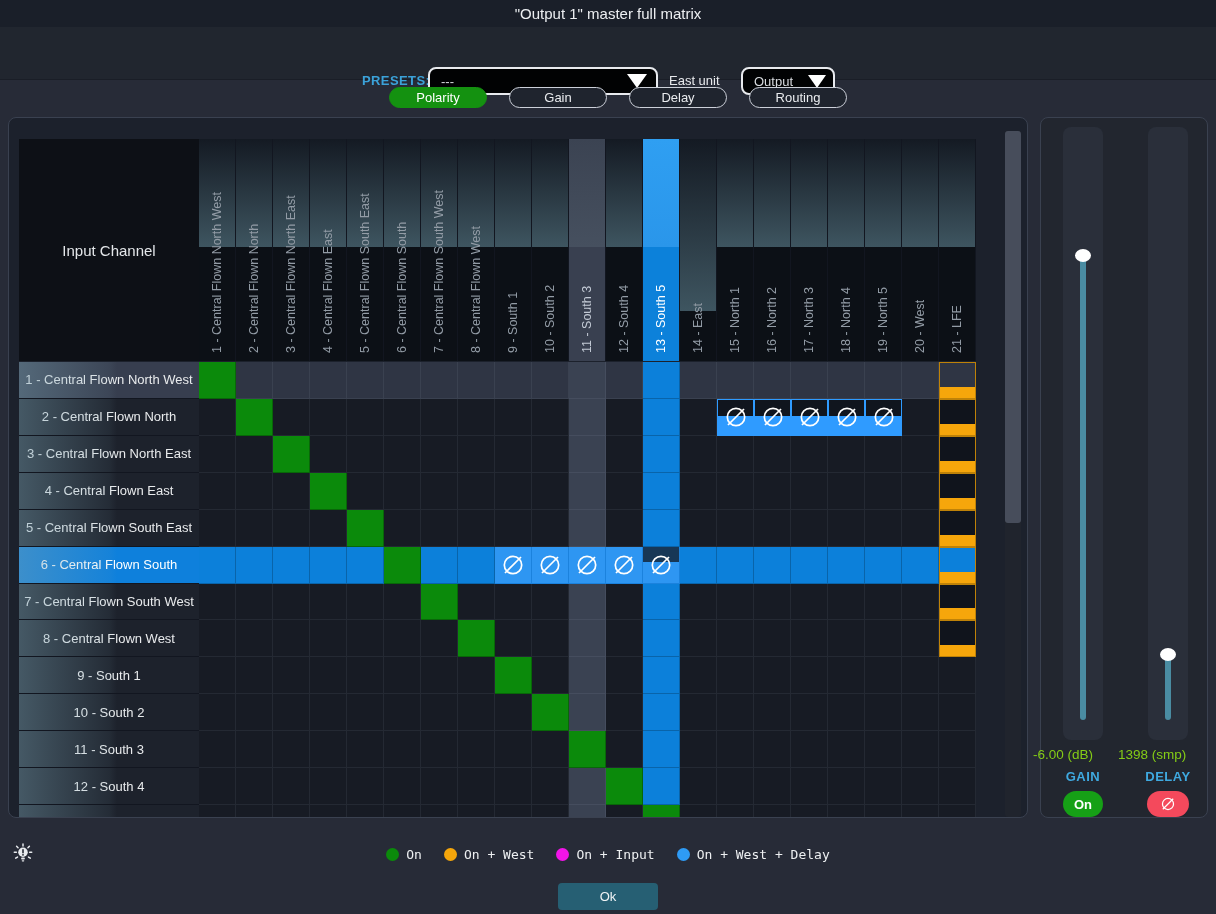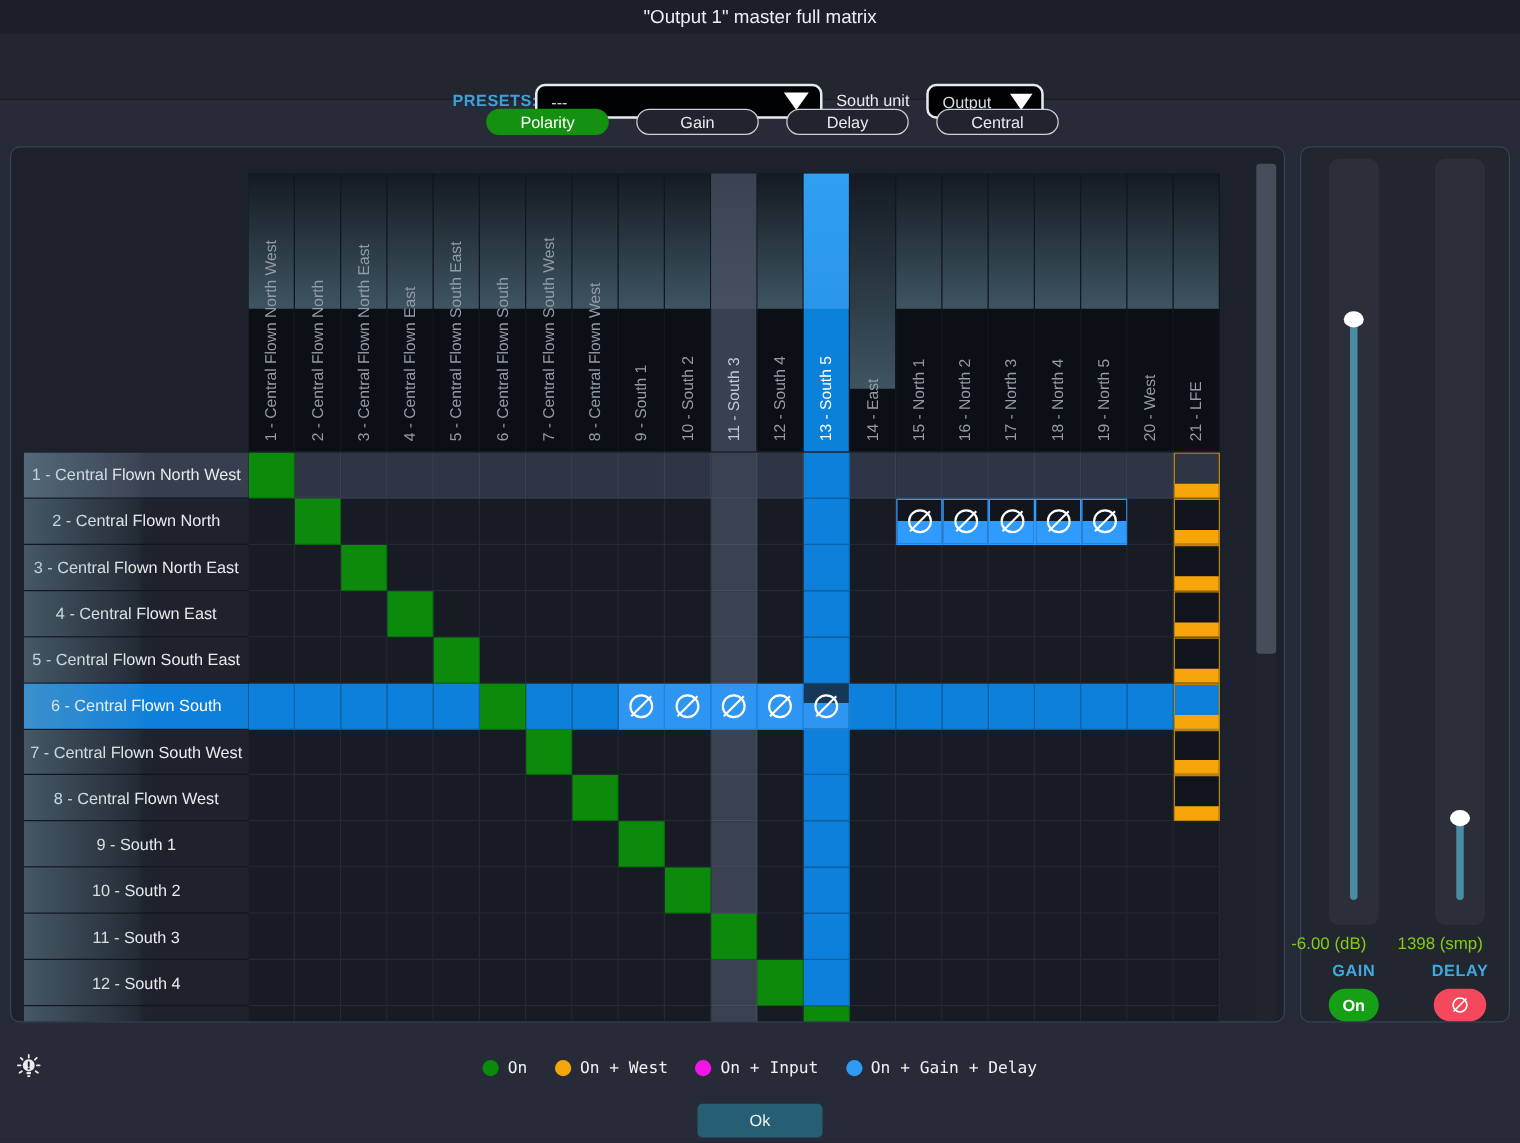--- a/index.html
+++ b/index.html
@@ -126,33 +126,34 @@
   <div class="titlebar">
     <div class="t">"Output 1" master full matrix</div>
   </div>
 
   <div class="presetsbar">
     <span class="presets-label">PRESETS:</span>
     <div class="dd dd-presets">
       <span class="val">---</span>
       <span class="tri"></span>
     </div>
-    <span class="delay-unit-label">South unit</span>
+    <span class="delay-unit-label">East unit</span>
     <div class="dd dd-unit">
       <span class="val">Output</span>
       <span class="tri"></span>
     </div>
   </div>
 
   <button class="tab active" style="left:389px">Polarity</button>
   <button class="tab" style="left:509px">Gain</button>
   <button class="tab" style="left:629px">Delay</button>
-  <button class="tab" style="left:749px">Central</button>
+  <button class="tab" style="left:749px">Routing</button>
 
   <div class="matrix-panel">
+    <div class="corner">Input Channel</div>
     <div id="col-headers">
         <div class="hdr" style="left: 190px;">
           <div class="hdr-fill"></div>
           <div class="hdr-label">1 - Central Flown North West</div>
         </div>
         <div class="hdr" style="left: 227px;">
           <div class="hdr-fill"></div>
           <div class="hdr-label">2 - Central Flown North</div>
         </div>
         <div class="hdr" style="left: 264px;">
@@ -679,18 +680,18 @@
     <div class="legend-item">
       <span class="dot" style="background: rgb(245, 166, 11);"></span>
       <span>On + West</span>
     </div>
     <div class="legend-item">
       <span class="dot" style="background: rgb(242, 20, 232);"></span>
       <span>On + Input</span>
     </div>
     <div class="legend-item">
       <span class="dot" style="background: rgb(46, 155, 245);"></span>
-      <span>On + Gain + Delay</span>
+      <span>On + West + Delay</span>
     </div>
   </div>
 
   <button class="ok-btn">Ok</button>
 </div>
 
 </body></html>

